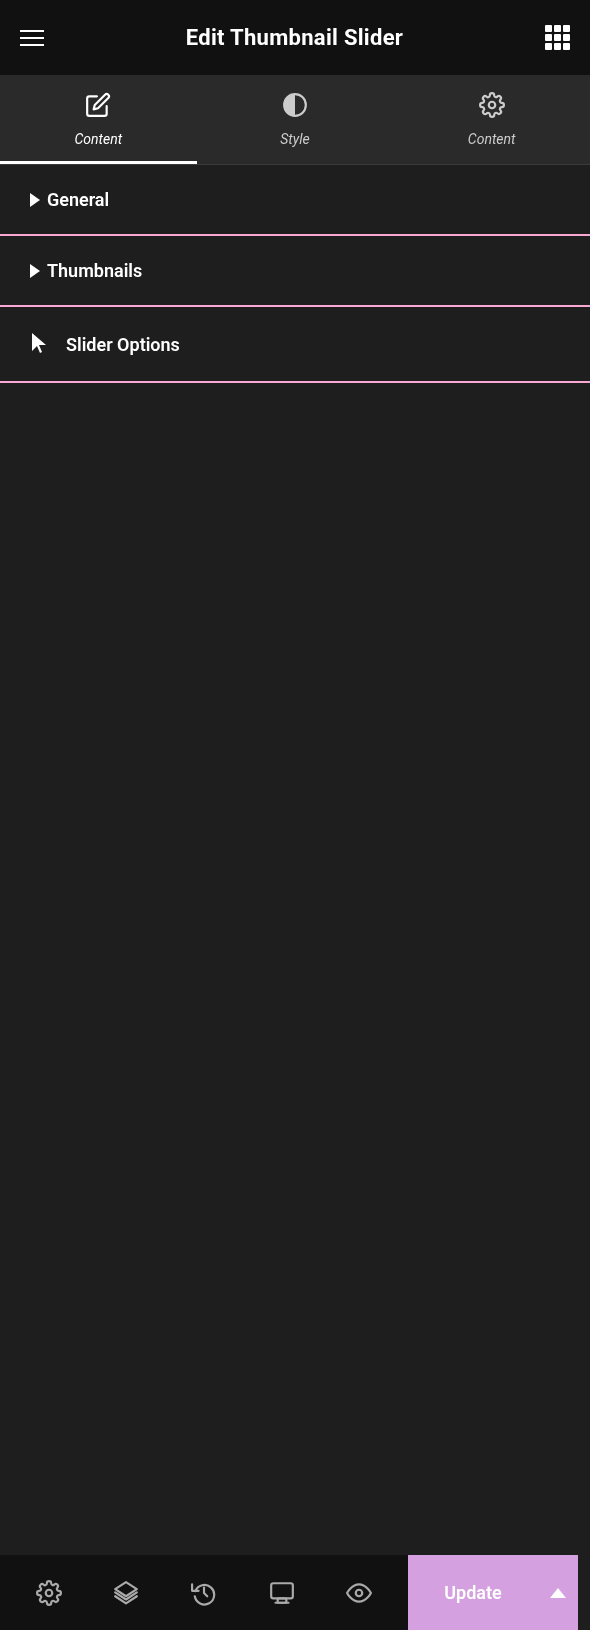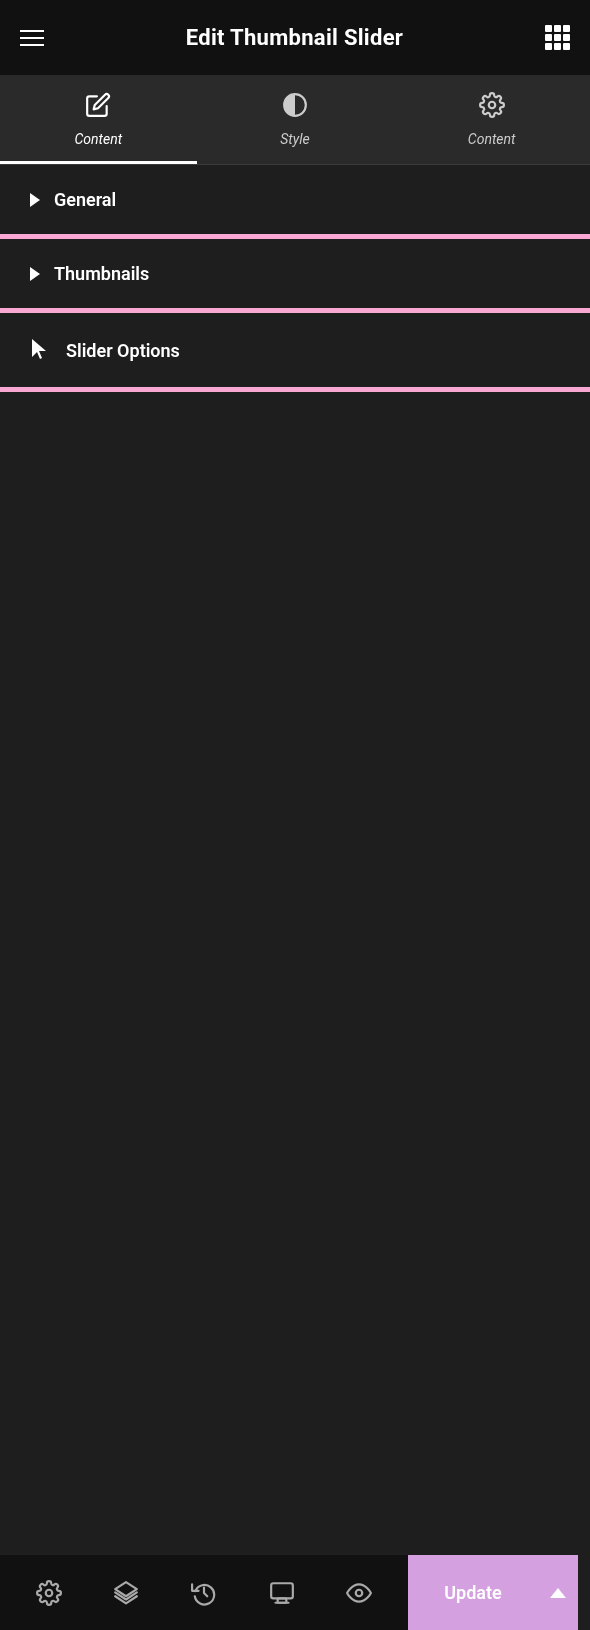--- a/index.html
+++ b/index.html
@@ -108,25 +108,25 @@
       font-size: 14px;
       font-weight: 400;
     }
 
     
     .sections {
       padding: 0;
     }
 
     .section-item {
-      border-bottom: 5px solid #f9a8d4;
+      border-bottom: 2px solid #f9a8d4;
       padding: 24px 30px;
       display: flex;
       align-items: center;
-      gap: 14px;
+      gap: 7px;
       cursor: pointer;
       text-align: right;
     }
 
     .chevron-right {
       width: 0;
       height: 0;
       border-top: 7px solid transparent;
       border-bottom: 7px solid transparent;
       border-left: 10px solid #ffffff;

